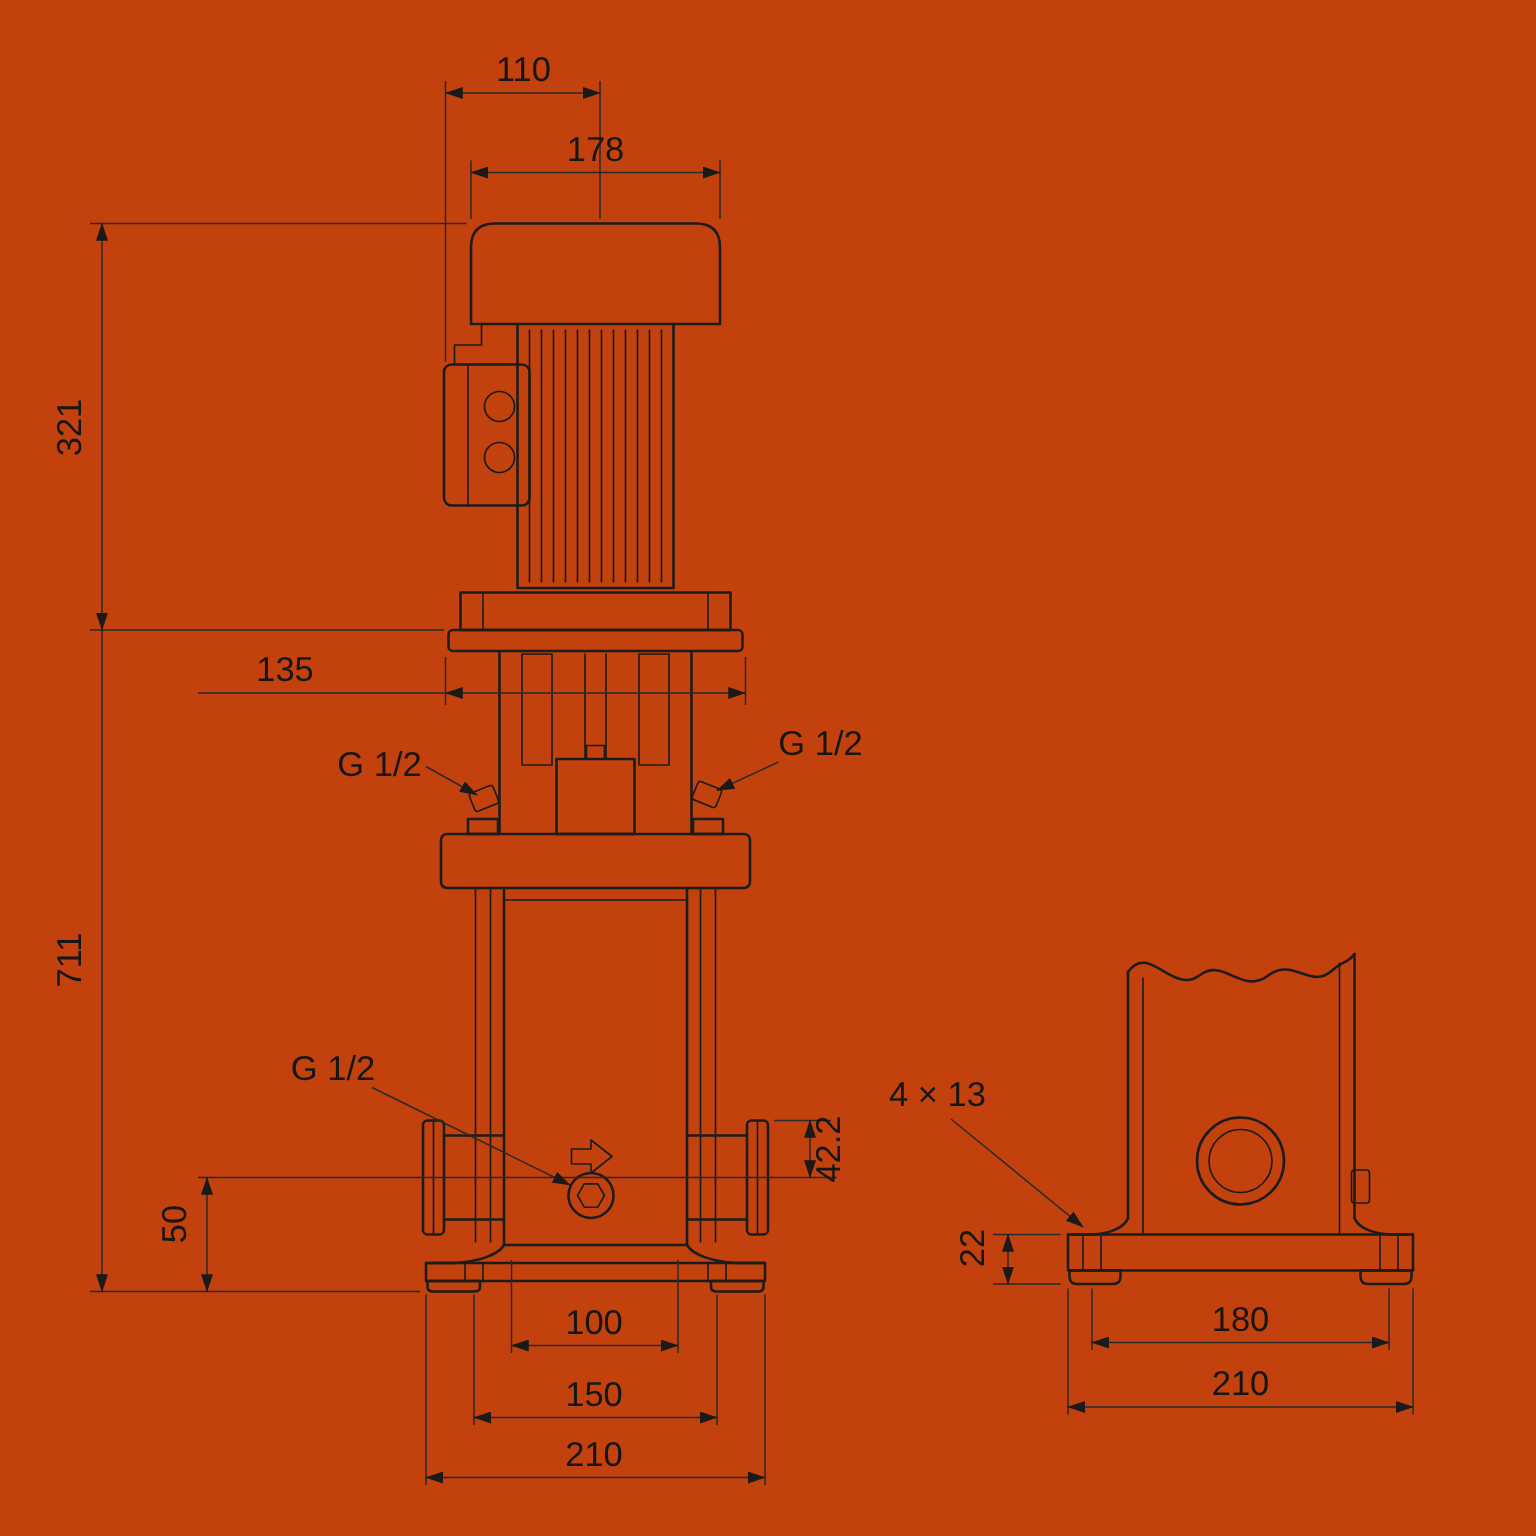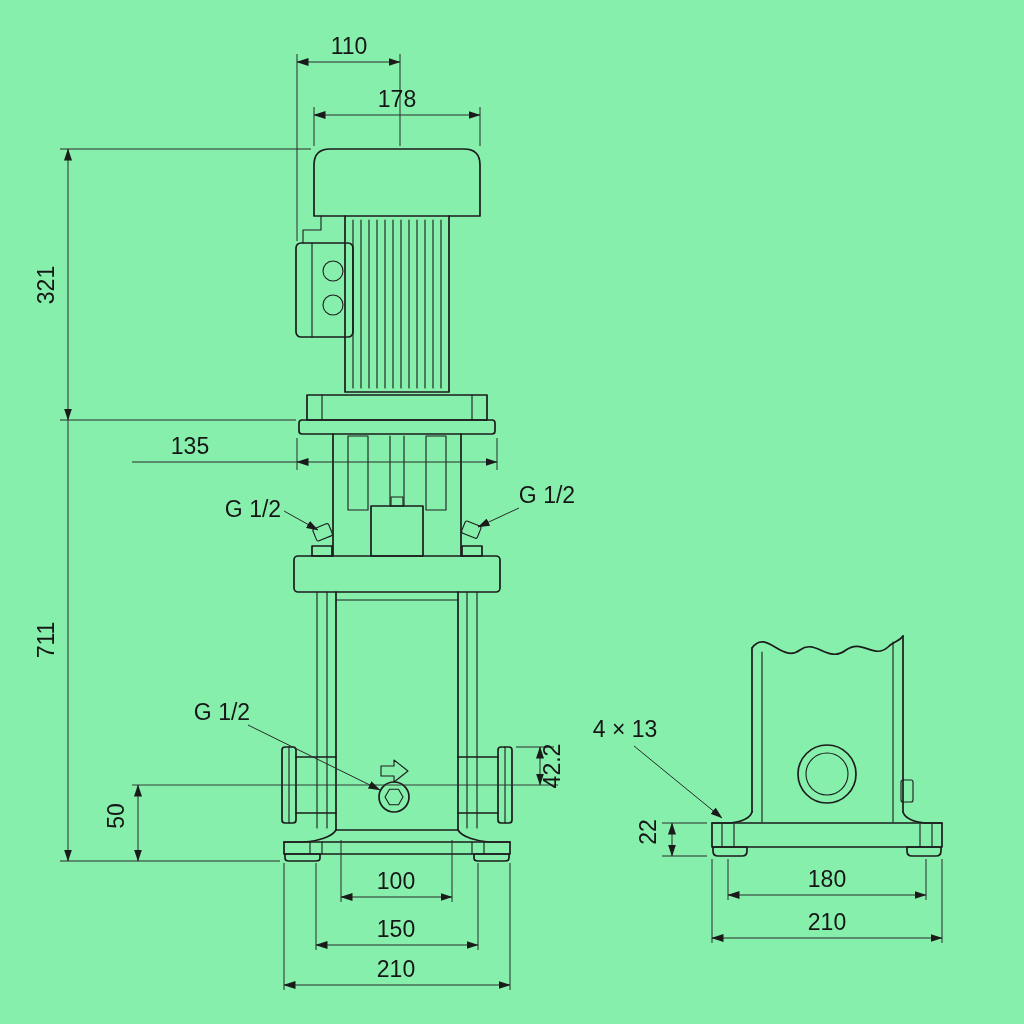--- a/index.html
+++ b/index.html
@@ -1,16 +1,16 @@
 <!DOCTYPE html>
 <html><head>
 <meta charset="utf-8">
 <style>
   html,body{margin:0;padding:0;background:#ffffff;}
-  .stage{position:relative;width:1024px;height:1024px;background:#86efac;overflow:hidden;}
+  .stage{position:relative;width:1024px;height:1024px;background:#c2410c;overflow:hidden;}
   svg{display:block;}
   text{font-family:"Liberation Sans", sans-serif;font-size:23px;fill:#161616;}
   .ol{fill:none;stroke:#1c1c1c;stroke-width:1.7;stroke-linecap:round;stroke-linejoin:round;}
   .tl{fill:none;stroke:#1c1c1c;stroke-width:1.1;stroke-linecap:round;stroke-linejoin:round;}
   .dl{fill:none;stroke:#2a2a2a;stroke-width:1;}
   .cl{fill:none;stroke:#2a2a2a;stroke-width:0.9;}
 </style>
 </head>
 <body>
 

